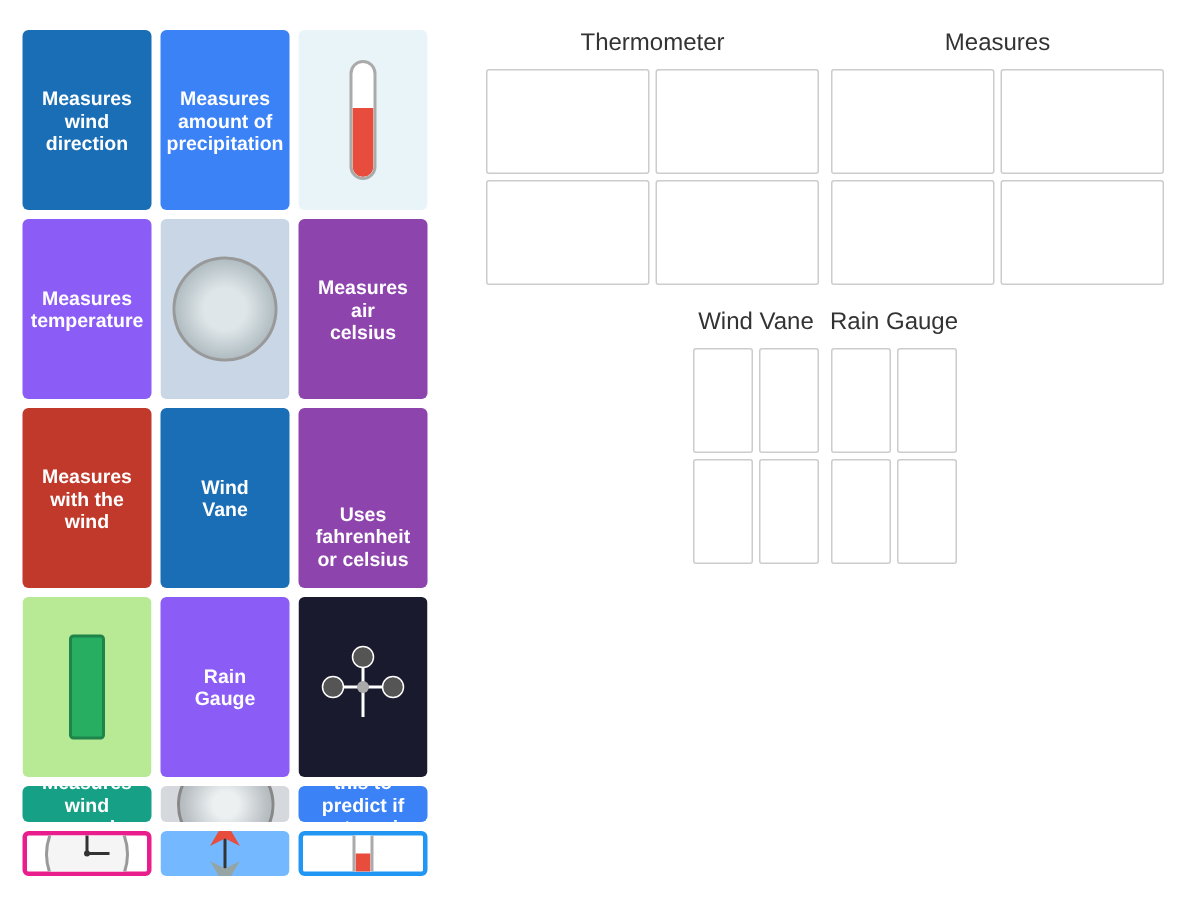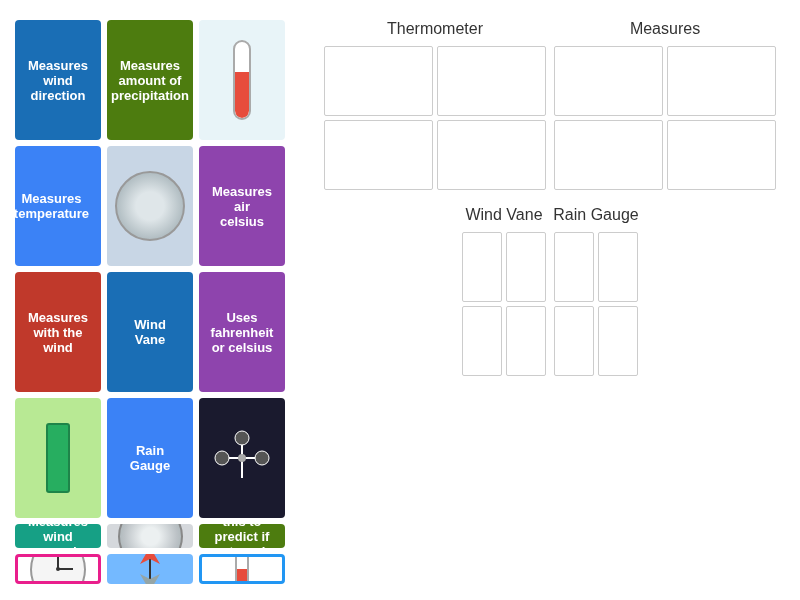--- a/index.html
+++ b/index.html
@@ -31,22 +31,22 @@
       text-align: center;
       font-size: 13px;
       font-weight: bold;
       color: #fff;
       padding: 12px;
       overflow: hidden;
       position: relative;
     }
 
     .card.blue-dark { background: #1a6eb5; }
-    .card.blue-med { background: #4d7c0f; }
-    .card.orange { background: #3b82f6; justify-content: flex-end; }
+    .card.blue-med { background: #3b82f6; }
+    .card.orange { background: #8b5cf6; }
     .card.red { background: #c0392b; }
     .card.purple { background: #8e44ad; }
     .card.teal { background: #16a085; }
     .card.img-card { background: #ccc; padding: 0; }
 
     
     .right-panel {
       flex: 1;
       padding: 20px 20px;
     }
@@ -160,21 +160,21 @@
         <line x1="30" y1="10" x2="30" y2="50" stroke="#fff" stroke-width="2"></line>
         <line x1="10" y1="30" x2="50" y2="30" stroke="#fff" stroke-width="2"></line>
         <circle cx="30" cy="10" r="7" fill="#555" stroke="#fff" stroke-width="1"></circle>
         <circle cx="50" cy="30" r="7" fill="#555" stroke="#fff" stroke-width="1"></circle>
         <circle cx="10" cy="30" r="7" fill="#555" stroke="#fff" stroke-width="1"></circle>
         <circle cx="30" cy="30" r="4" fill="#aaa"></circle>
       </svg>
     </div>
   </div>
 
-  <div class="card purple" style="grid-column:3; grid-row:3;">
+  <div class="card purple" style="grid-column:3; grid-row:3;align-items:flex-end;">
     <span>Uses fahrenheit or celsius</span>
   </div>
 
   <div class="card teal">
     <span>Measures wind speed</span>
   </div>
   <div class="card img-card">
     <div style="width:100%;height:100%;background:#d5d8dc;display:flex;align-items:center;justify-content:center;">
       <div style="width:65px;height:65px;border-radius:50%;background:radial-gradient(circle, #ecf0f1 20%, #bdc3c7 60%, #95a5a6 100%);border:2px solid #888;"></div>
     </div>

